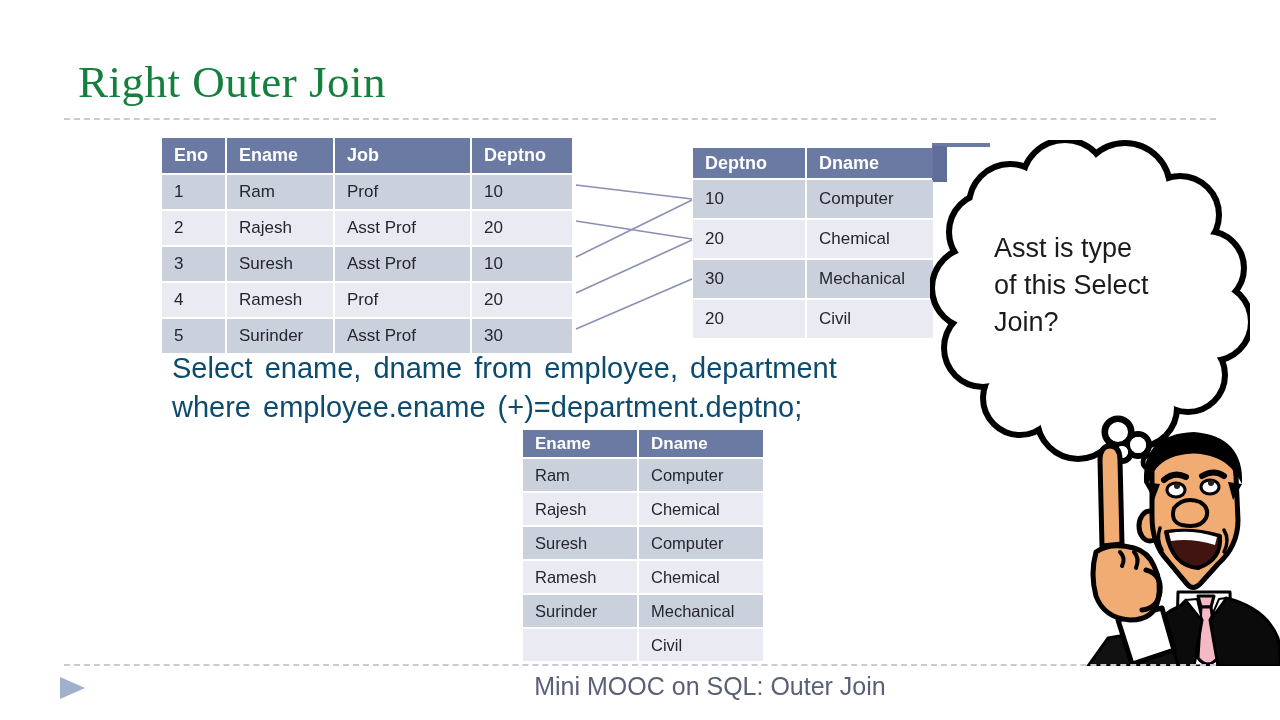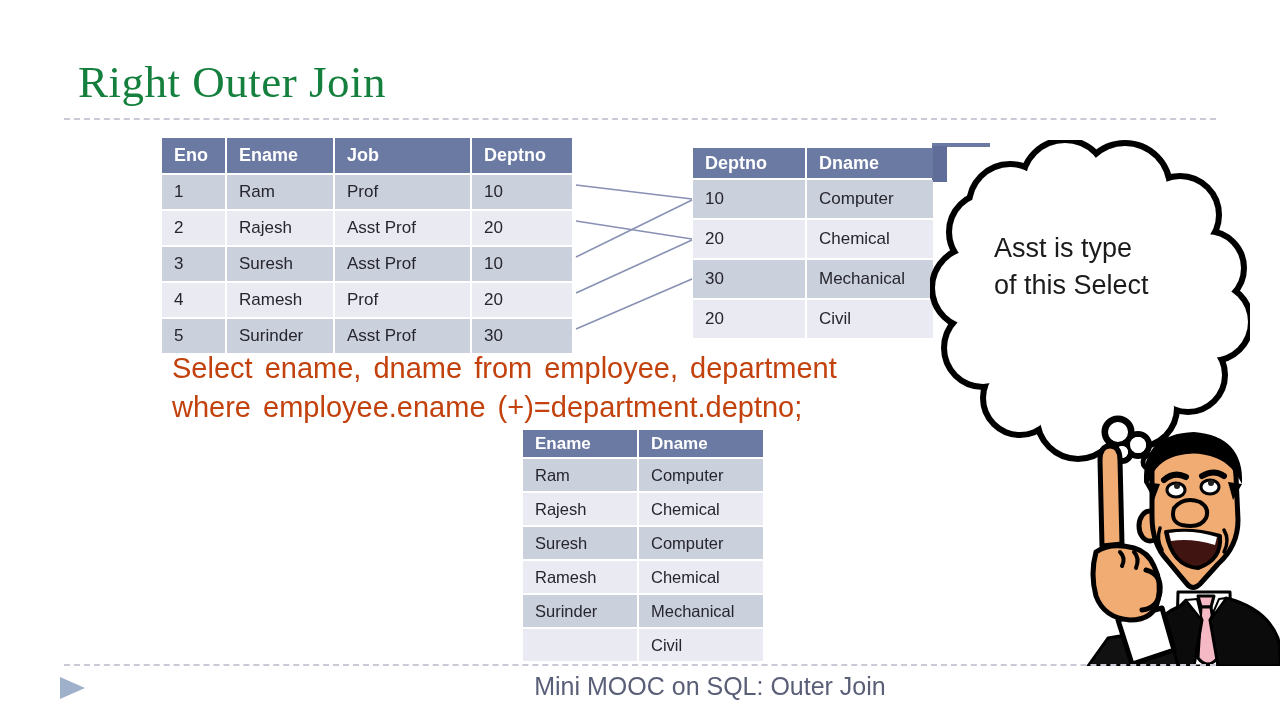--- a/index.html
+++ b/index.html
@@ -21,21 +21,21 @@
   table.emp th{height:35px;} table.emp td{height:34px;}
   table.dept{left:691px;top:146px;}
   table.dept th{height:30px;} table.dept td{height:38px;}
   table.result{left:521px;top:428px;}
   table.result th{height:27px;font-size:17px;} table.result td{height:32px;font-size:16.5px;}
 
   .dept-tab{position:absolute;left:932px;top:146px;width:15px;height:36px;background:#5f6d98;}
   .dept-topline{position:absolute;left:932px;top:143px;width:58px;height:4px;background:#6b7aa2;}
 
   .overlay{position:absolute;pointer-events:none;}
-  .sql{position:absolute;left:172px;top:349px;font-size:29px;line-height:39px;color:#c2410c;word-spacing:4px;}
+  .sql{position:absolute;left:172px;top:349px;font-size:29px;line-height:39px;color:#0c4a6e;word-spacing:4px;}
 
   .bubble-text{position:absolute;left:994px;top:230px;width:165px;font-size:27px;line-height:37px;color:#1b1b1b;}
 
   .footer-text{position:absolute;left:70px;top:672px;width:1280px;text-align:center;font-size:25px;color:#5a5f78;}
   .footer-arrow{position:absolute;left:60px;top:677px;width:0;height:0;
                 border-left:25px solid #9eb0ca;border-top:11px solid transparent;border-bottom:11px solid transparent;}
 </style>
 </head>
 <body>
 
@@ -217,20 +217,21 @@
       <circle cx="188" cy="292" r="10"></circle>
         <circle cx="208" cy="305" r="8"></circle>
       <circle cx="192" cy="312" r="6"></circle>
         <circle cx="220" cy="322" r="4"></circle>
     </g>
   </svg>
 
   <div class="bubble-text">
     <div>Asst is type</div>
     <div>of this Select</div>
+    <div>Join?</div>
   </div>
 
   <svg class="overlay" style="left:1050px;top:424px;" width="230" height="242" viewBox="0 0 230 242">
 
     <g stroke-linejoin="round" stroke-linecap="round">
       <ellipse cx="100" cy="102" rx="11" ry="15" fill="#f0ac72" stroke="#000" stroke-width="5"></ellipse>
       <path d="M102,48 Q100,22 142,20 Q186,24 186,52 L188,96 Q188,122 168,140 L150,160 Q143,167 137,160 L117,136 Q102,120 102,92 Z" fill="#f0ac72" stroke="#000" stroke-width="5"></path>
       <path d="M94,58 Q92,10 144,8 Q194,12 192,60 Q182,40 166,34 Q146,26 126,32 Q106,38 100,56 Q97,64 94,58 Z" fill="#000"></path>
       <path d="M94,58 L104,76 L110,60 Z" fill="#000"></path>
       <path d="M192,60 L183,76 L178,58 Z" fill="#000"></path>

